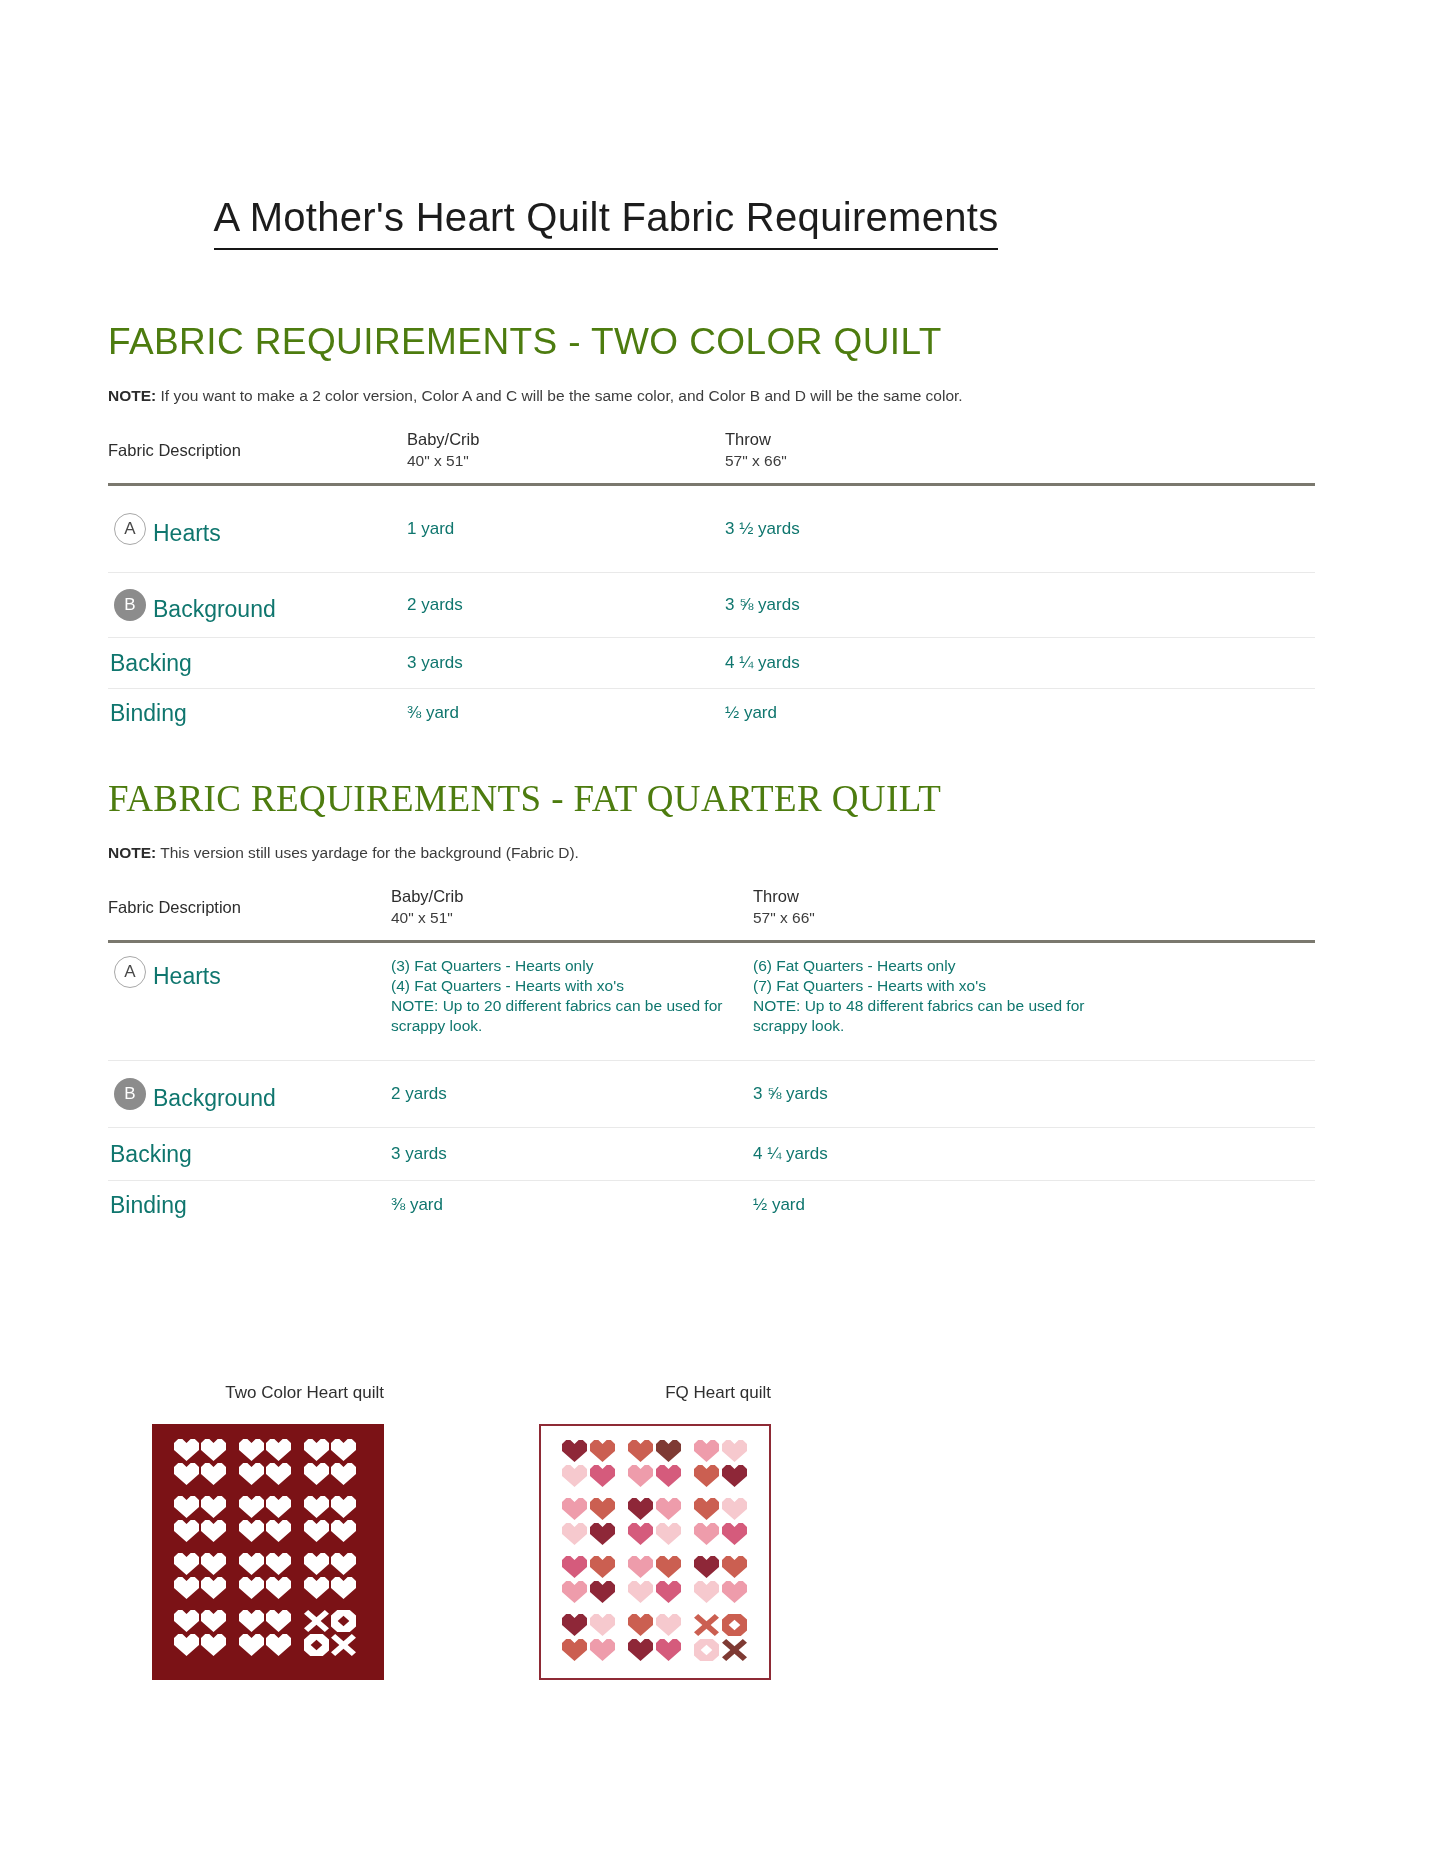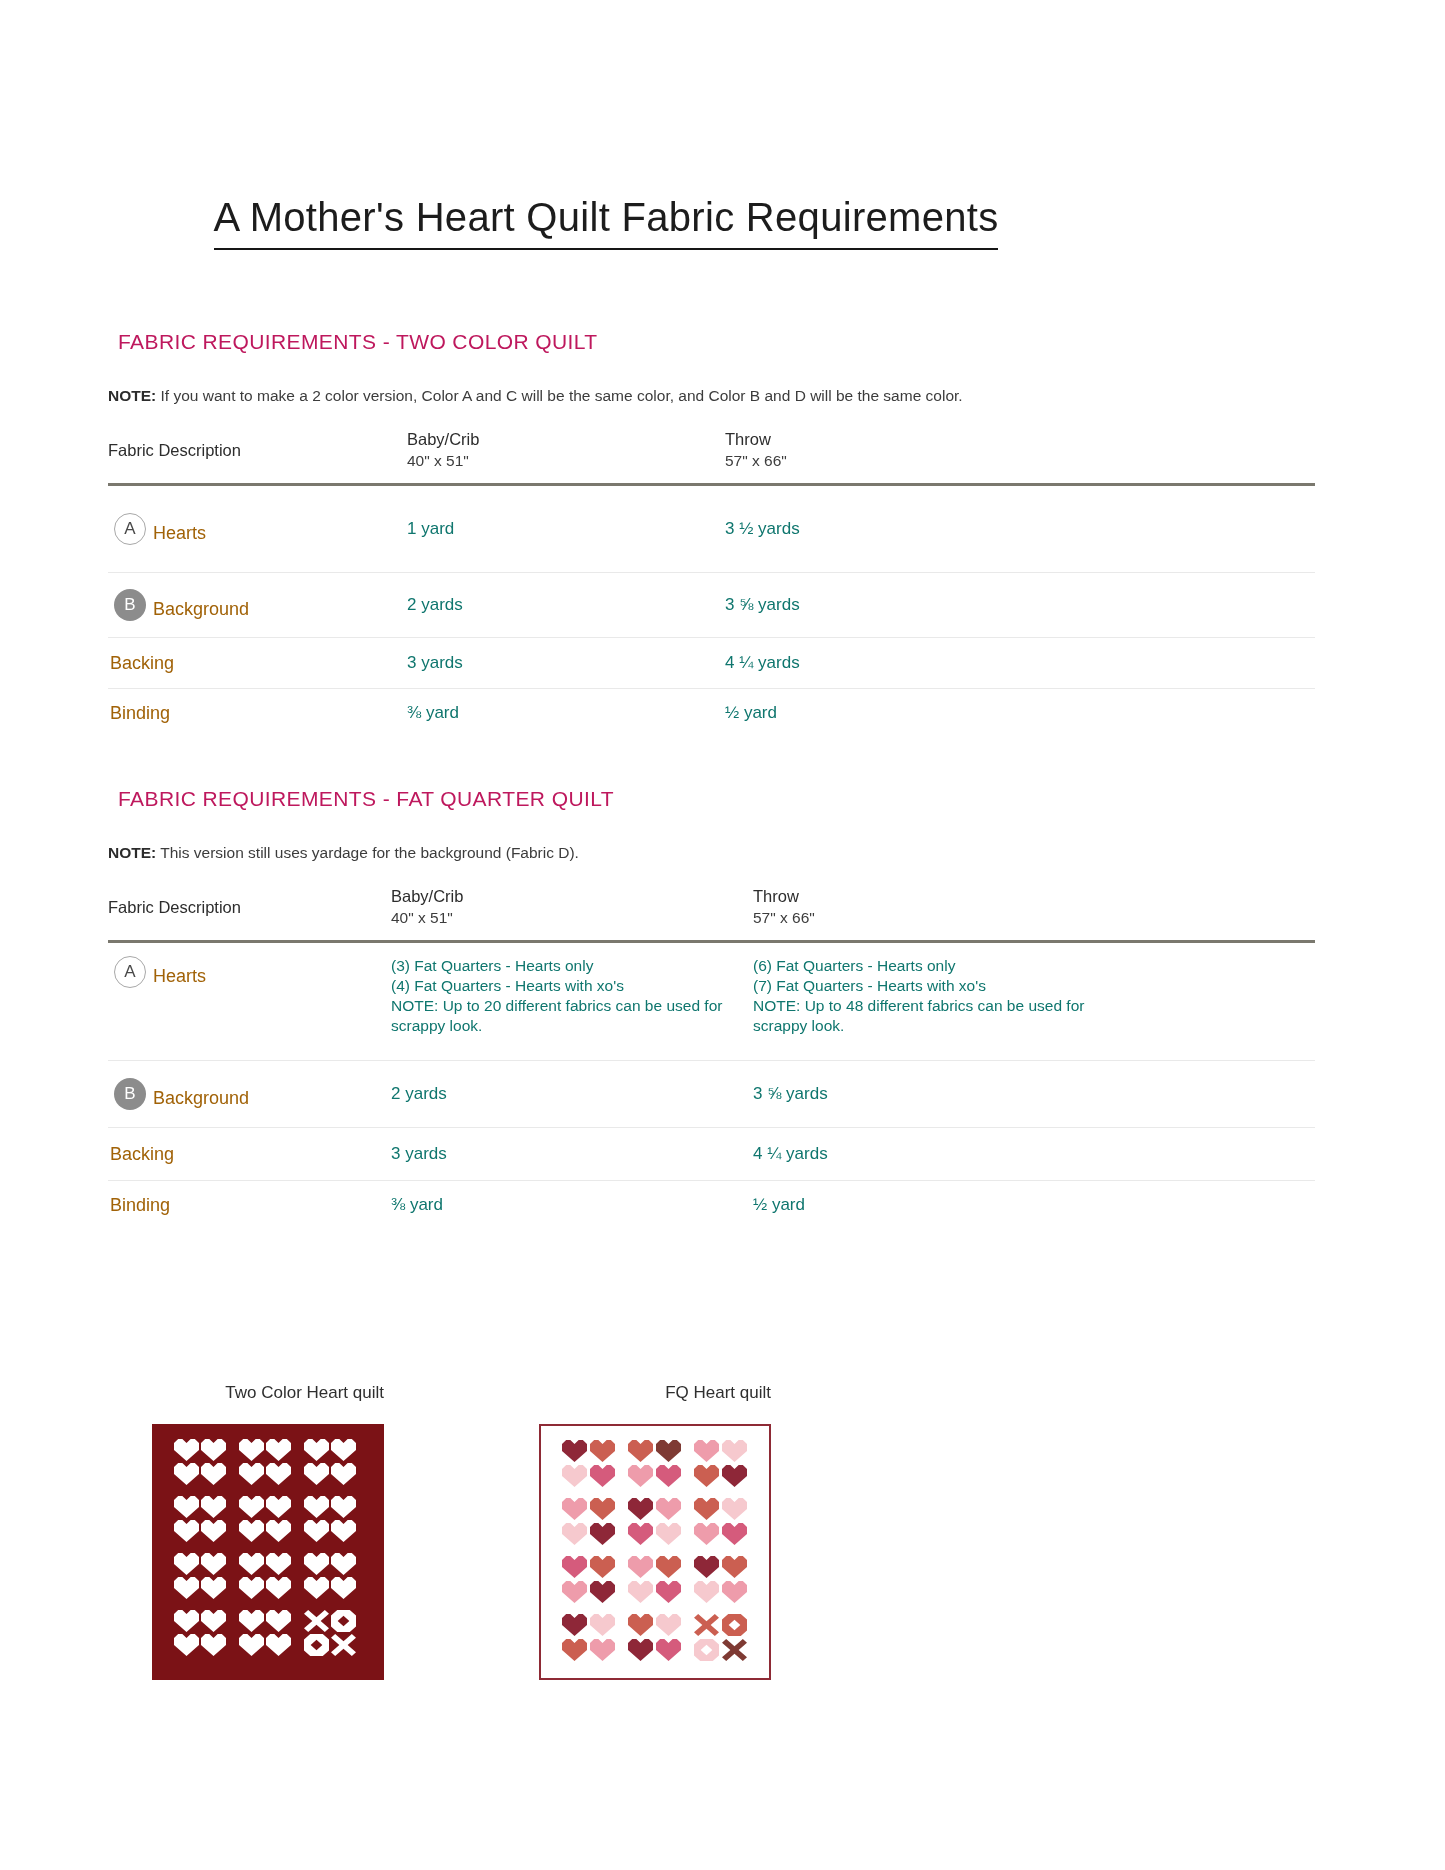--- a/index.html
+++ b/index.html
@@ -9,43 +9,43 @@
     color: #3a3a3a;
     -webkit-font-smoothing: antialiased;
   }
   .title-wrap { padding-top: 193px; width: 996px; margin-left: 108px; text-align: center; }
   .title {
     display: inline-block; font-size: 40px; color: #1c1c1c; letter-spacing: 0.3px;
     border-bottom: 2px solid #161616; padding-bottom: 7px; line-height: 1.2;
   }
   .content { padding-left: 108px; padding-right: 130px; }
   .sec-heading {
-    margin: 10px; font-weight: 400; font-size: 21px; color: #be185d;
+    margin: 0; font-weight: 400; font-size: 37px; color: #4d7c0f;
     letter-spacing: 0.4px; line-height: 36px;
   }
   .sec1 .sec-heading { margin-top: 74px; }
-  .sec2 .sec-heading { margin-top: 44px; }
+  .sec2 .sec-heading { margin-top: 44px; font-family: Liberation Serif, serif; }
   .note { margin: 26px 0 0 0; font-size: 15.5px; line-height: 20px; color: #3c3c3c; }
   .note-label { font-weight: 700; color: #2b2b2b; }
   .ftable { margin-top: 22px; }
   .thead {
     display: grid; align-items: center;
     padding-bottom: 12px; border-bottom: 3px solid #7a786e;
   }
   .g0 { grid-template-columns: 299px 318px 1fr; }
   .g1 { grid-template-columns: 283px 362px 1fr; }
   .hmain { font-size: 16.5px; color: #2d2d2d; line-height: 22px; }
   .hsub  { font-size: 15.5px; color: #3d3d3d; line-height: 21px; }
   .trow { display: grid; align-items: center; }
   .trow + .trow { border-top: 1px solid #e9e9e9; }
   .trow.align-top { align-items: start; }
   .trow.align-top .cell { padding-top: 13px; }
   .label-cell { display: flex; align-items: flex-end; gap: 7px; padding-left: 2px; }
   .label-cell.has-badge { padding-left: 6px; }
-  .flabel { font-size: 18px; color: #a16207; line-height: 22px; padding-bottom: 1px; }
+  .flabel { font-size: 23px; color: #0f766e; line-height: 22px; padding-bottom: 1px; }
   .badge {
     width: 32px; height: 32px; border-radius: 50%; flex: 0 0 32px;
     display: flex; align-items: center; justify-content: center;
     font-size: 17px; box-sizing: border-box;
   }
   .badge.outline { background: #ffffff; border: 1px solid #a8a8a8; color: #4a4a4a; }
   .badge.filled  { background: #8c8c8c; border: none; color: #ffffff; }
   .vline { font-size: 17px; line-height: 20px; color: #0f766e; }
   .multiline .vline { font-size: 15.5px; }
   .cell.c2 { max-width: 356px; }

